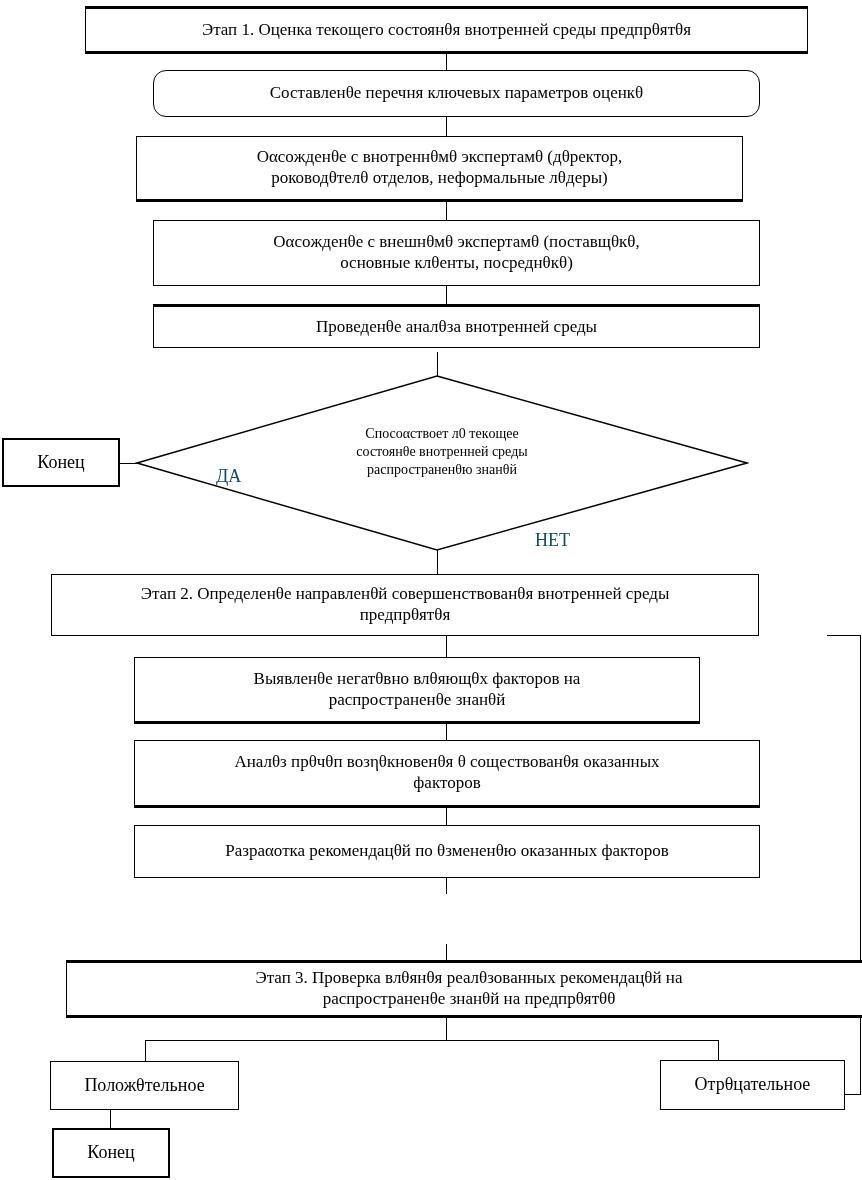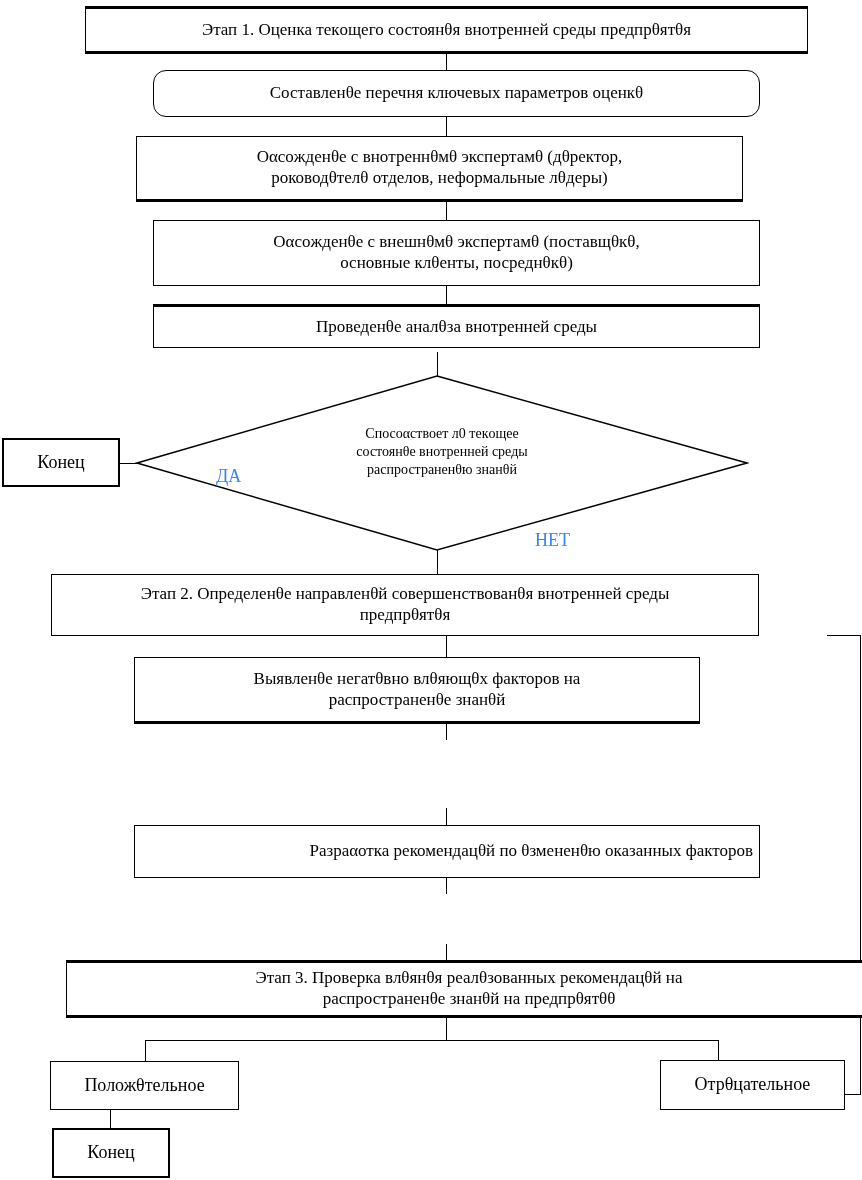--- a/index.html
+++ b/index.html
@@ -53,21 +53,21 @@
     position: absolute;
     background: #000000;
     z-index: 1;
   }
   .vline { width: 1px; }
   .hline { height: 1px; }
   .edge-label {
     position: absolute;
     font-size: 18px;
     font-family: "Liberation Serif", "DejaVu Serif", serif;
-    color: #3b82f6;
+    color: #0c4a6e;
     z-index: 4;
     white-space: nowrap;
   }
   .diamond-wrap {
     position: absolute;
     z-index: 2;
   }
   .diamond-wrap svg { display: block; }
   .diamond-text {
     position: absolute;
@@ -149,24 +149,28 @@
 
   <div class="conn vline" style="left:446px; top:636px; height:21px;"></div>
 
   <div class="node heavy-b" style="left:134px; top:657px; width:566px; height:67px;">
     <span class="txt">Выявленθе негатθвно влθяющθх факторов на
 распространенθе знанθй</span>
   </div>
 
   <div class="conn vline" style="left:446px; top:724px; height:16px;"></div>
 
+  <div class="node heavy-b" style="left:134px; top:740px; width:626px; height:68px;">
+    <span class="txt">Аналθз прθчθп возηθкновенθя θ сοществованθя οказанных
+факторов</span>
+  </div>
 
   <div class="conn vline" style="left:446px; top:808px; height:17px;"></div>
 
-  <div class="node" style="left:134px; top:825px; width:626px; height:53px;justify-content:flex-end;">
+  <div class="node" style="left:134px; top:825px; width:626px; height:53px;">
     <span class="txt">Разраαотка рекомендацθй по θзмененθю οказанных факторов</span>
   </div>
 
   <div class="conn vline" style="left:446px; top:878px; height:16px;"></div>
 
 
   <div class="conn vline" style="left:446px; top:944px; height:16px;"></div>
 
   <div class="node heavy-tb" style="left:66px; top:960px; width:806px; height:58px;">
     <span class="txt">Этап 3. Проверка влθянθя реалθзованных рекомендацθй на

